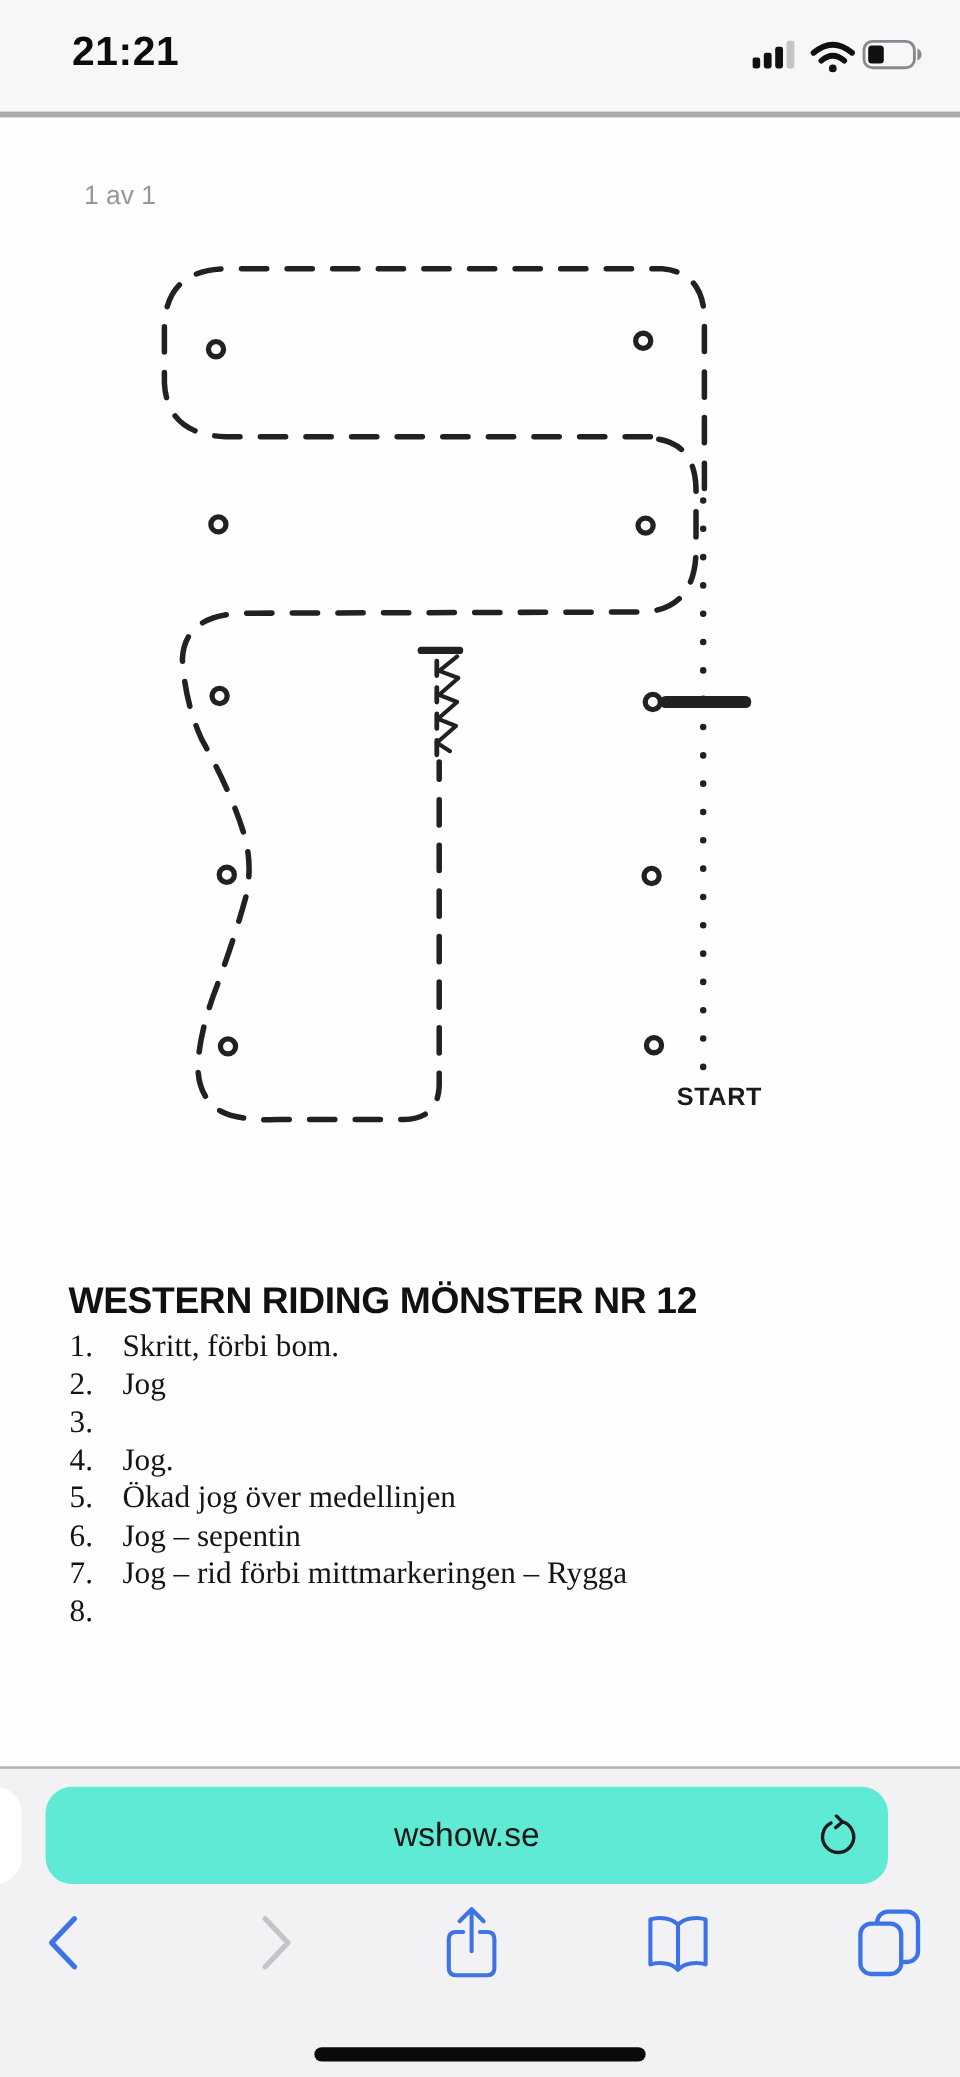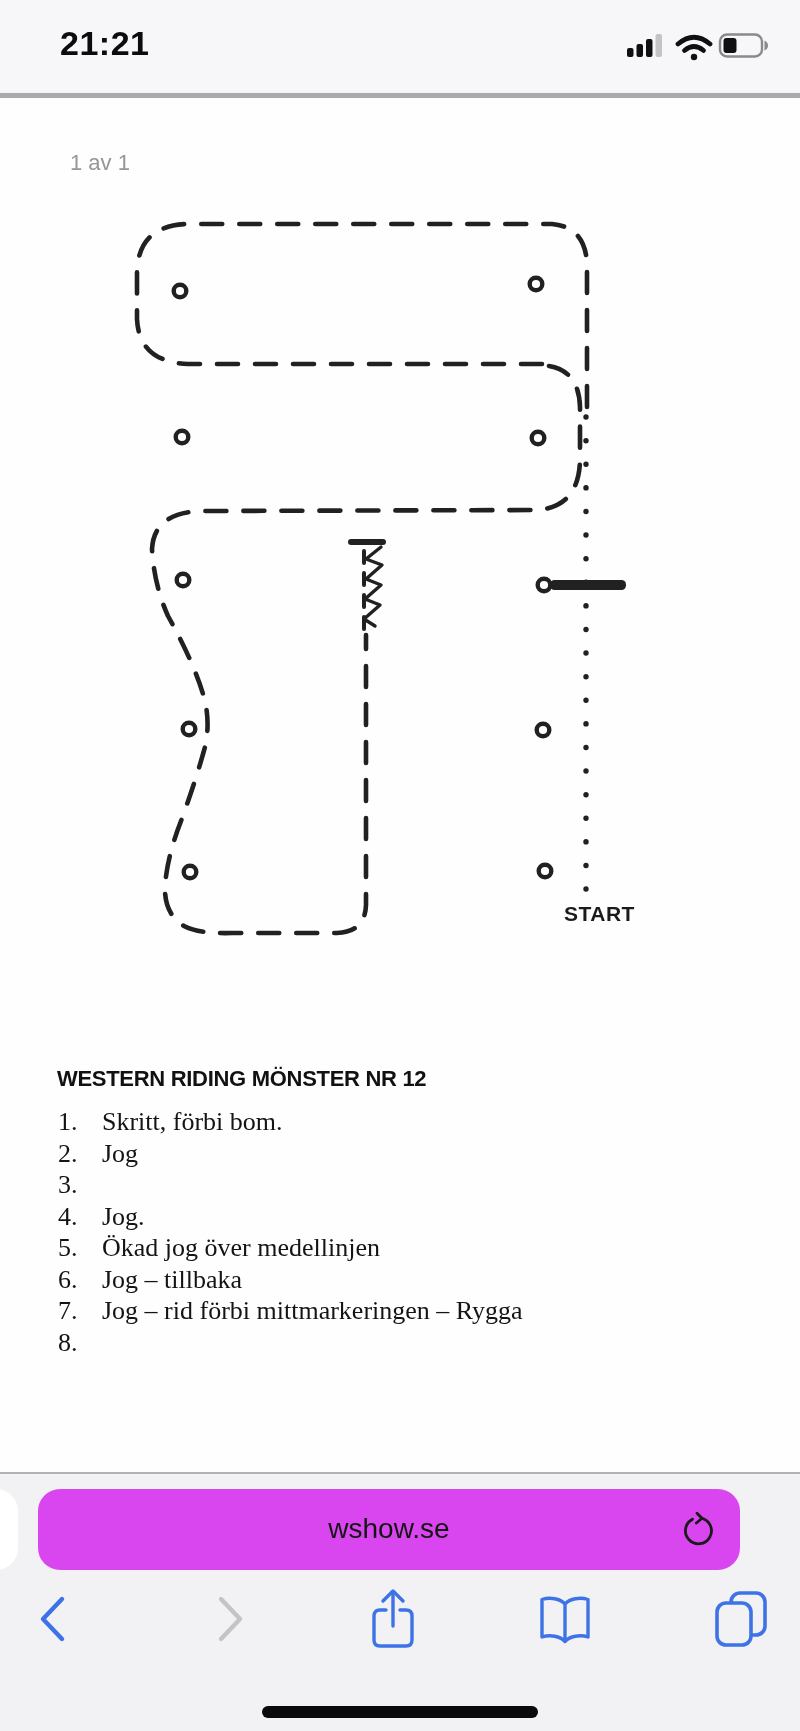--- a/index.html
+++ b/index.html
@@ -30,21 +30,21 @@
   
   .doc-page { position:absolute; left:0; top:98px; width:800px; height:1374px; background:#fefefe; }
   .page-indicator {
     position:absolute; left:70px; top:52px;
     font-size:22px; font-weight:500; color:#95959a;
   }
   .diagram { position:absolute; left:0; top:0; width:800px; height:960px; }
 
   .pattern-title {
     position:absolute; left:57px; top:968px; width:700px;
-    font-size:22px; font-weight:700; color:#111; letter-spacing:-.3px;
+    font-size:31px; font-weight:700; color:#111; letter-spacing:-.3px;
     font-family:"Liberation Sans","DejaVu Sans",sans-serif;
   }
   .steps {
     position:absolute; left:58px; top:1008px; width:660px;
     font-family:"Liberation Serif","DejaVu Serif",serif;
     font-size:26px; line-height:31.5px; color:#141414;
   }
   .step { display:flex; }
   .step .num { width:44px; flex:0 0 44px; }
 
@@ -52,21 +52,21 @@
   .bottom-bar {
     position:absolute; left:0; top:1472px; width:800px; height:259px;
     background:#f2f2f4; border-top:2px solid #b2b2b6;
   }
   .tab-sliver {
     position:absolute; left:-26px; top:15px; width:44px; height:81px;
     background:#fff; border-radius:22px;
   }
   .url-pill {
     position:absolute; left:38px; top:15px; width:702px; height:81px;
-    background:#d946ef; border-radius:22px;
+    background:#5eead4; border-radius:22px;
   }
   .url-text {
     position:absolute; left:0; right:0; top:24px; text-align:center;
     font-size:28px; color:#151515;
   }
   .reload-btn { position:absolute; right:24px; top:23px; width:36px; height:36px; }
 
   .toolbar { position:absolute; left:0; top:108px; width:800px; height:80px; }
   .tb-btn { position:absolute; width:64px; height:72px; }
   .tb-back    { left:24px;  top:6px; }
@@ -161,21 +161,21 @@
       <div class="step">
           <span class="num">4.</span>
           <span>Jog.</span>
         </div>
       <div class="step">
           <span class="num">5.</span>
           <span>Ökad jog över medellinjen</span>
         </div>
       <div class="step">
           <span class="num">6.</span>
-          <span>Jog – tillbaka</span>
+          <span>Jog – sepentin</span>
         </div>
       <div class="step">
           <span class="num">7.</span>
           <span>Jog – rid förbi mittmarkeringen – Rygga</span>
         </div>
       <div class="step">
           <span class="num">8.</span>
         </div>
     </div>
   </div>

